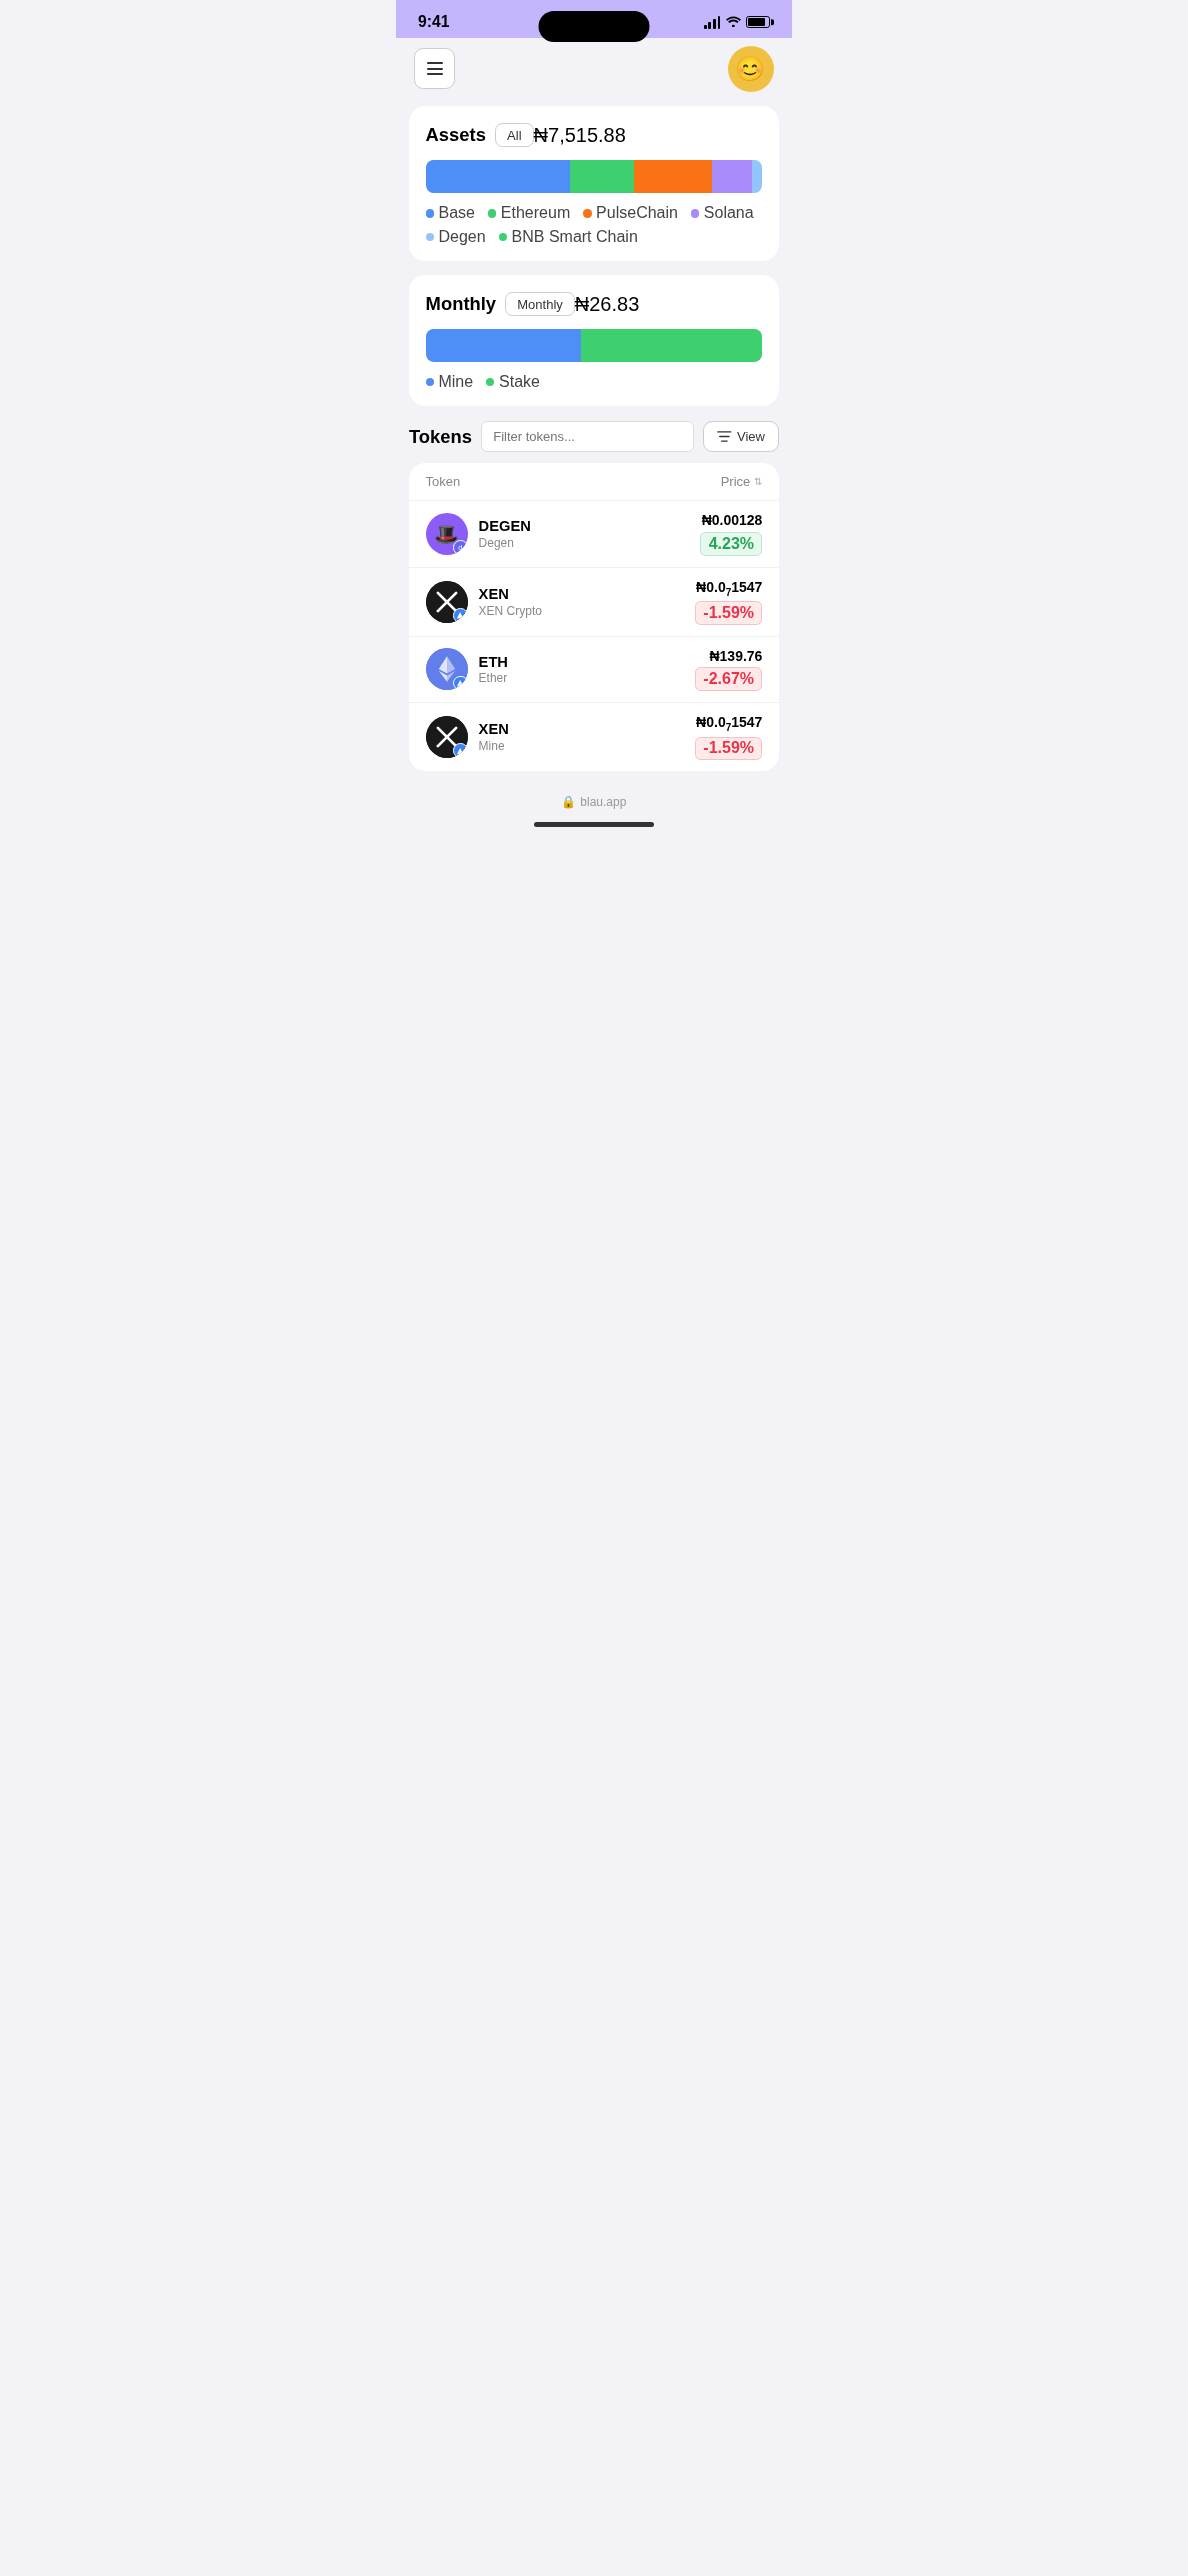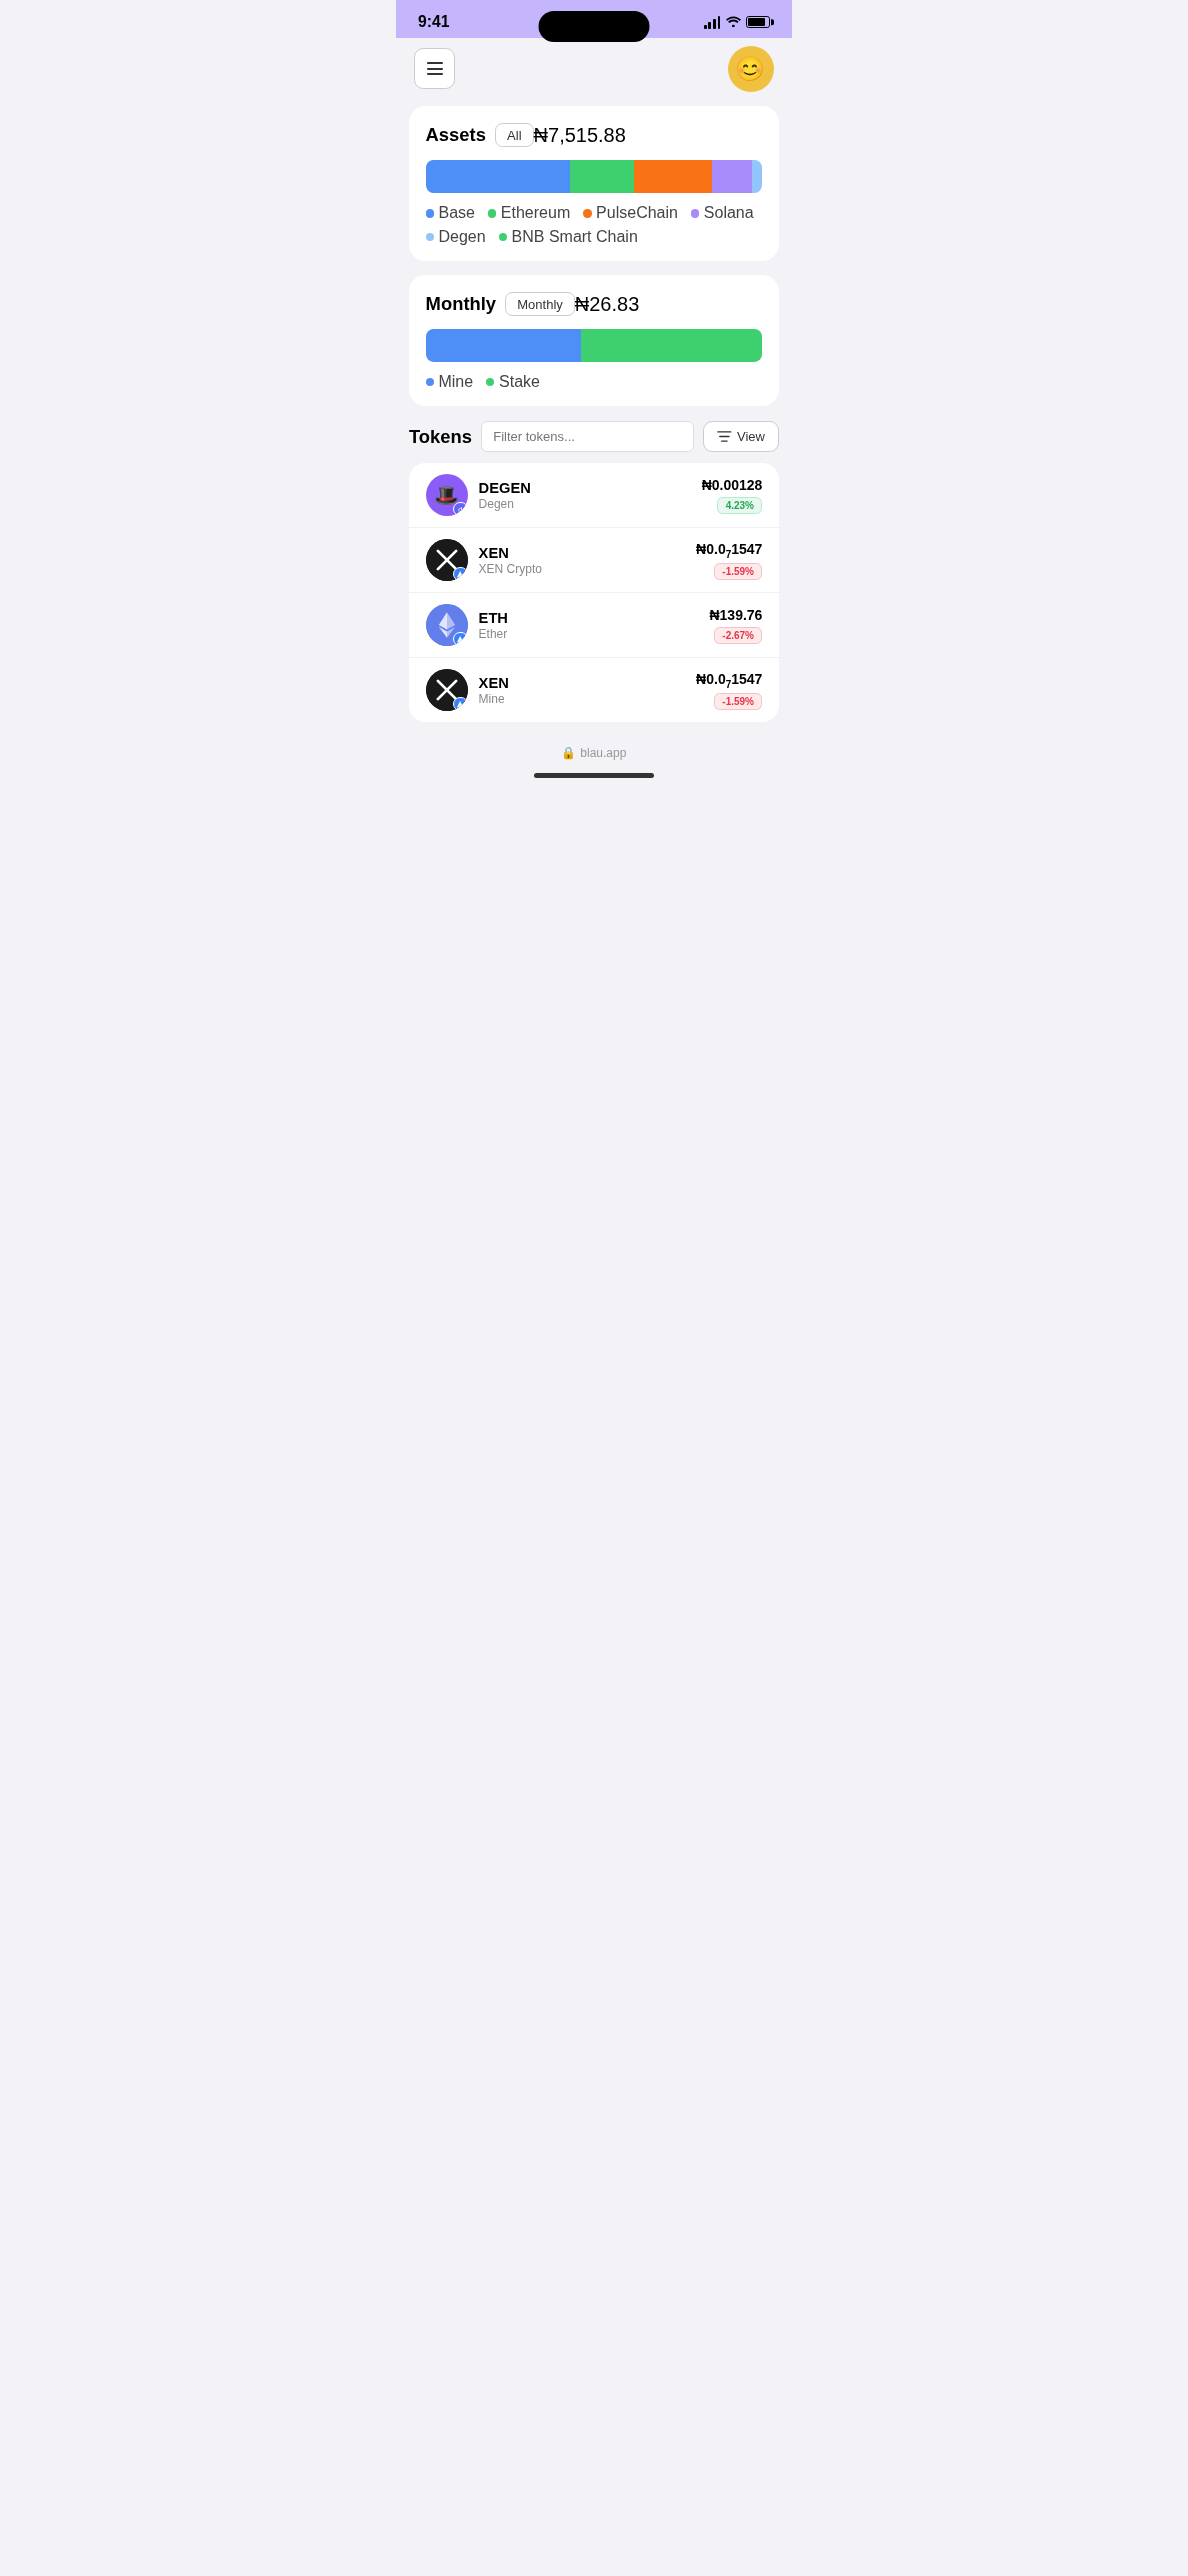--- a/index.html
+++ b/index.html
@@ -313,21 +313,21 @@
     }
     .token-price {
       font-size: 14px;
       font-weight: 600;
       color: #000;
     }
     .token-change {
       margin-top: 3.7px;
       padding: 1.8px 7.4px;
       border-radius: 5.5px;
-      font-size: 10px;
+      font-size: 16px;
       font-weight: 600;
       display: inline-block;
     }
     .token-change.positive {
       background: #e8f8ee;
       color: #22a855;
       border: 0.9px solid #b6eacc;
     }
     .token-change.negative {
       background: #ffeaea;
@@ -484,20 +484,27 @@
     <svg width="14.7" height="13" viewBox="0 0 16 14">
       <line x1="1" y1="2" x2="15" y2="2" stroke="#333" stroke-width="1.5" stroke-linecap="round"></line>
       <line x1="3" y1="7" x2="13" y2="7" stroke="#333" stroke-width="1.5" stroke-linecap="round"></line>
       <line x1="5" y1="12" x2="11" y2="12" stroke="#333" stroke-width="1.5" stroke-linecap="round"></line>
     </svg>
     <span>View</span>
   </button>
 </div>
 
 <div class="token-table">
+  <div class="token-table-header">
+    <span class="token-table-header-label">Token</span>
+    <div class="price-sort">
+      <span>Price</span>
+      <span class="sort-icon">⇅</span>
+    </div>
+  </div>
 
   <div class="token-row">
     <div class="token-icon icon-degen" style="background:#8b5cf6;">
       <span style="font-size:20px;">🎩</span>
       <div class="sub-badge" style="background:#6366f1;">d</div>
     </div>
     <div class="token-info">
       <div class="token-symbol">DEGEN</div>
       <div class="token-name">Degen</div>
     </div>

